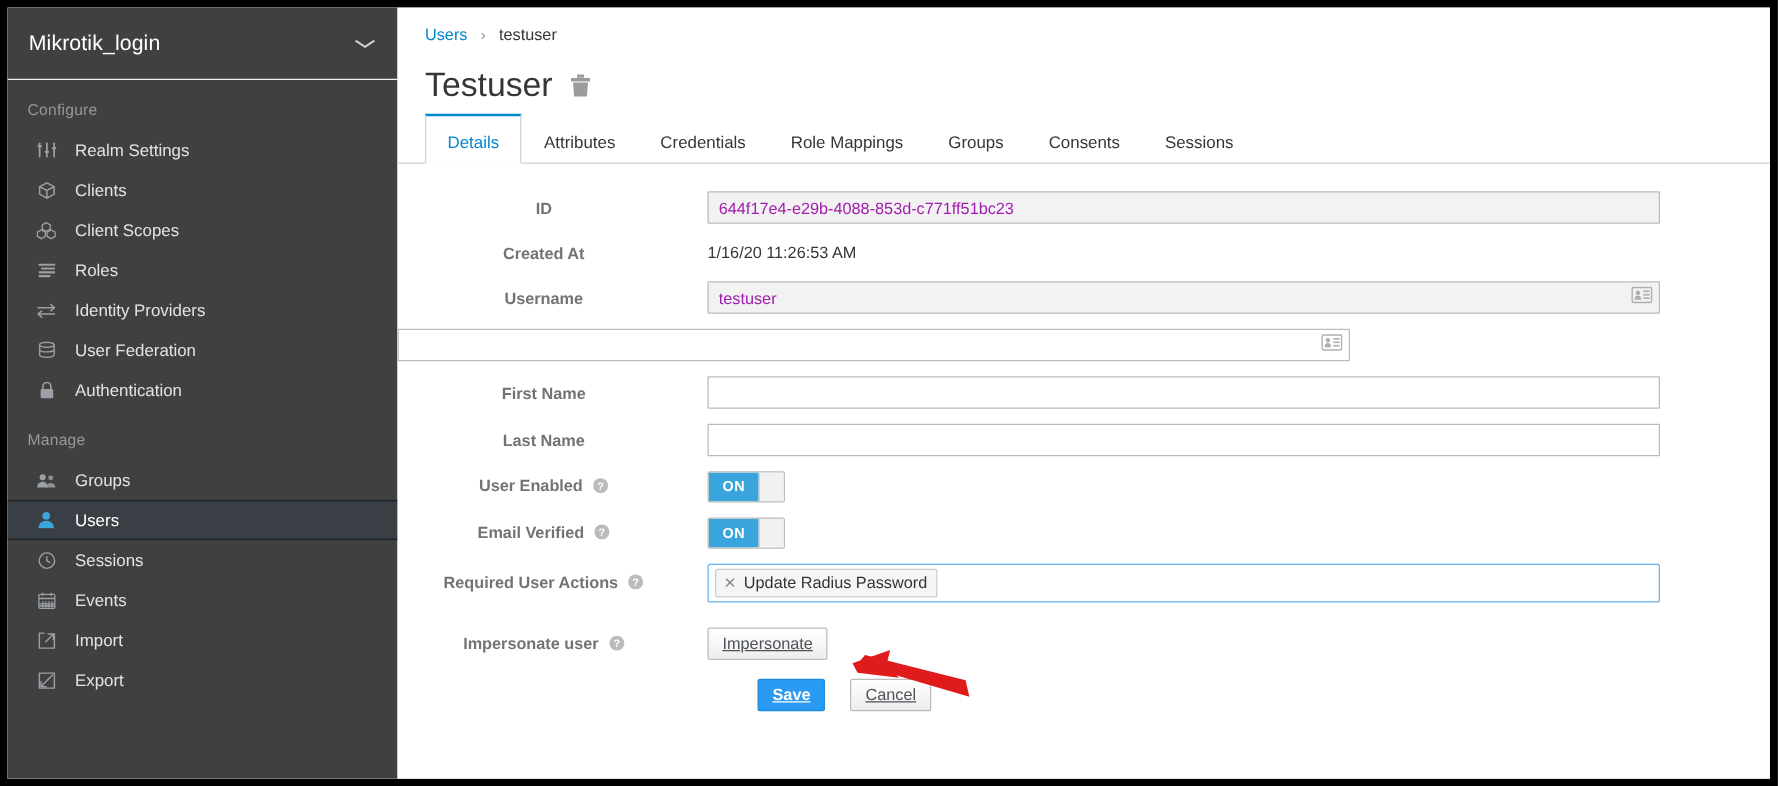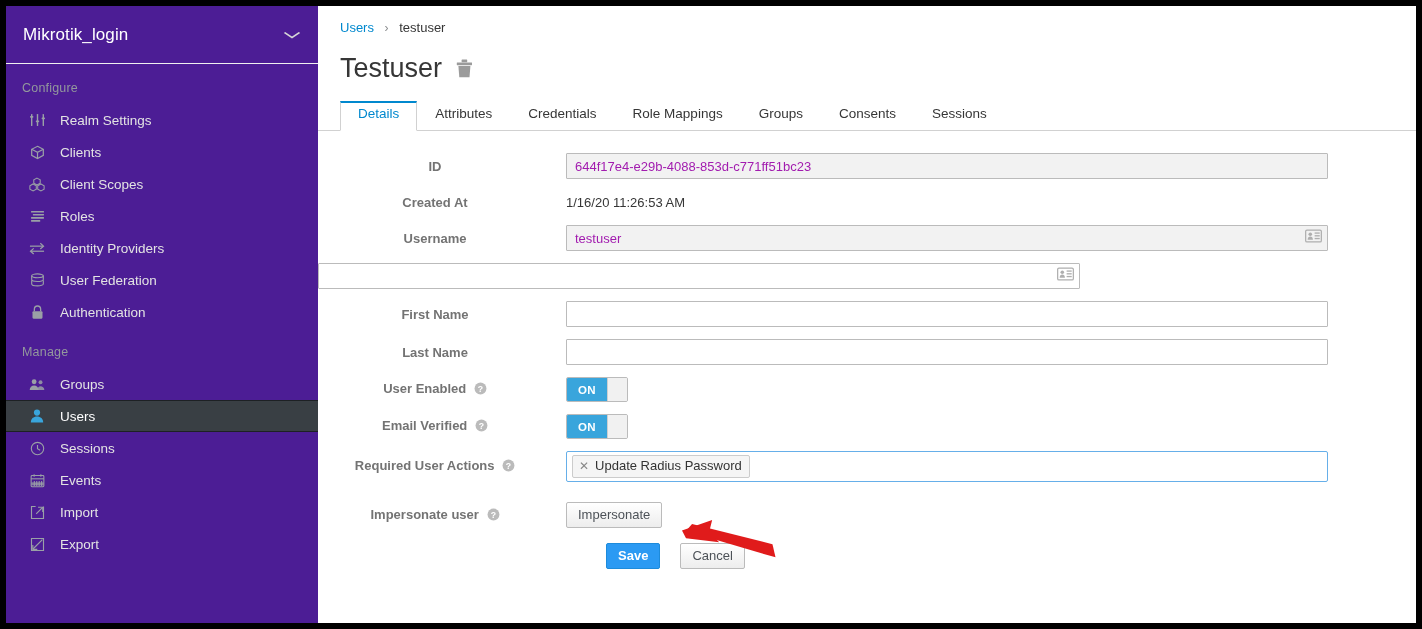--- a/index.html
+++ b/index.html
@@ -24,21 +24,21 @@
     width: 1410px; height: 617px;
     background: #ffffff;
     overflow: hidden;
     display: flex;
   }
 
   
   .sidebar {
     width: 312px;
     flex: 0 0 312px;
-    background: #4c1d95;
+    background: #404040;
     color: #d1d1d1;
     position: relative;
   }
   .realm-select {
     height: 58px;
     display: flex;
     align-items: center;
     justify-content: space-between;
     padding: 0 20px 0 17px;
     border-bottom: 1px solid #f0f0f0;
@@ -148,21 +148,21 @@
     position: relative;
     top: 1px;
     white-space: nowrap;
   }
   .tab.active {
     color: #0088ce;
     background: #fff;
     border: 1px solid #d1d1d1;
     border-bottom: 1px solid #ffffff;
     border-top: 2px solid #0088ce;
-    padding-top: 3px;
+    padding-top: 13px;
   }
 
   
   .form { padding-top: 22px; }
   .form-row {
     display: flex;
     align-items: center;
     margin-bottom: 12px;
     min-height: 22px;
   }
@@ -279,20 +279,21 @@
   
   .btn {
     font-family: "Liberation Sans", sans-serif;
     font-size: 13px;
     height: 26px;
     padding: 0 11px;
     border-radius: 2px;
     cursor: pointer;
     line-height: 24px;
     display: inline-block;
+    text-decoration: underline;
   }
   .btn-default {
     background: linear-gradient(to bottom, #ffffff, #ededed);
     border: 1px solid #bbbbbb;
     color: #4d5258;
   }
   .btn-primary {
     background: #2b9af3;
     border: 1px solid #1d8bdb;
     color: #ffffff;

